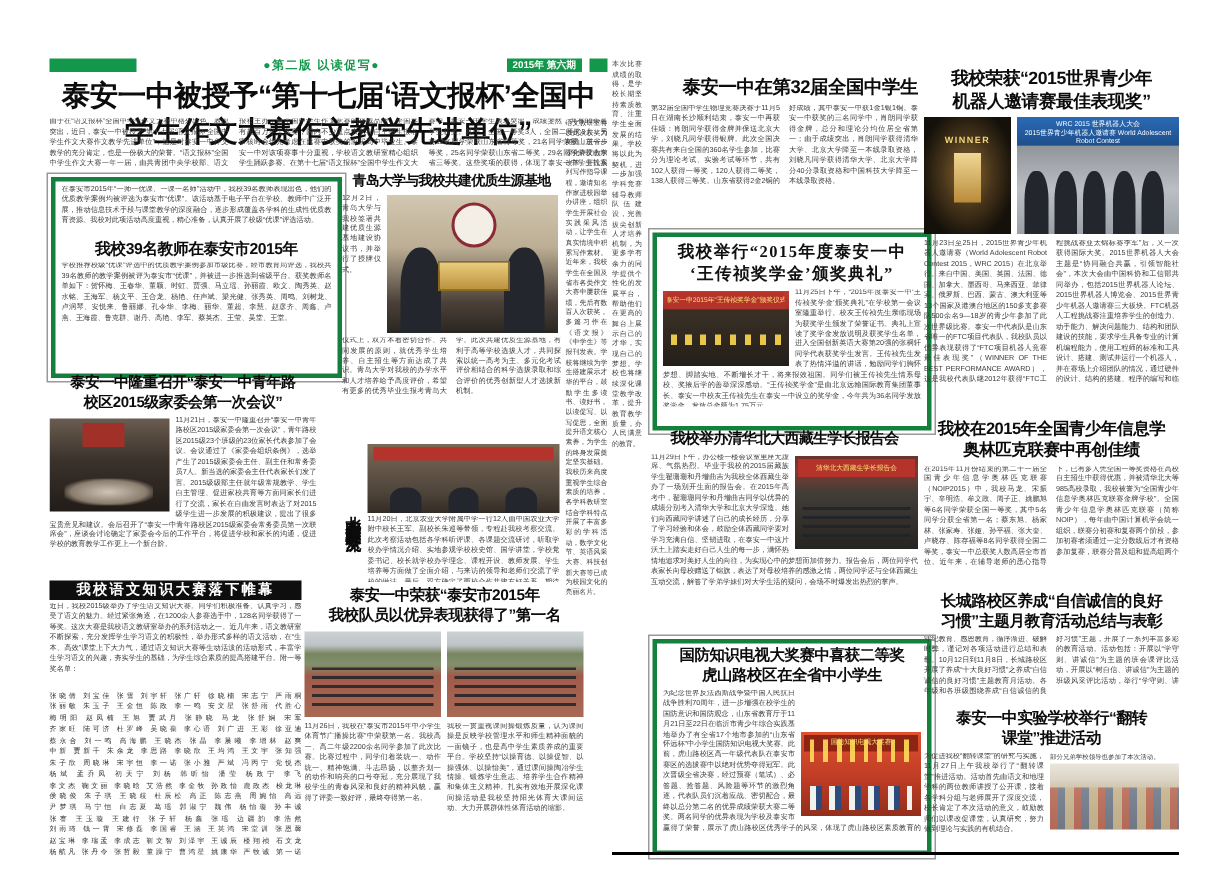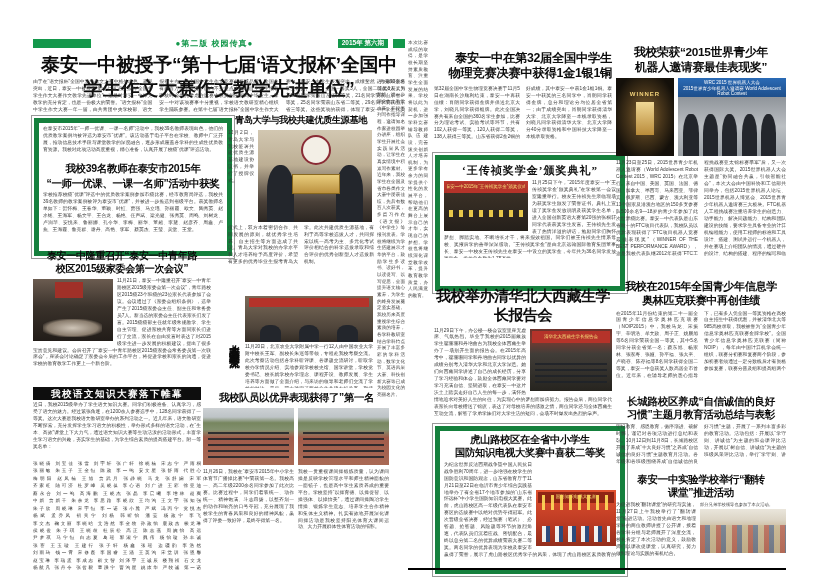--- a/index.html
+++ b/index.html
@@ -16,21 +16,21 @@
   .issue{background:#13984b;color:#fff;font-size:6.5px;font-weight:bold;padding:0 4px;height:9px;
          display:flex;align-items:center;white-space:nowrap;}
   .sp{flex:1;}
 
   
   .t{font-size:4.8px;line-height:1.45;text-align:justify;color:#3a3a3a;overflow:hidden;}
   .c2{column-count:2;column-gap:6px;}
   .c3{column-count:3;column-gap:7px;}
   .h{font-weight:bold;color:#0c0c0c;text-align:center;line-height:1.25;letter-spacing:-0.3px;}
   .abs{position:absolute;}
-  .box{border:5px solid #15803d;outline:1px solid #999;outline-offset:2px;background:#fff;}
+  .box{border:3px solid #15803d;outline:1px solid #999;outline-offset:2px;background:#fff;}
 
   
   .ph{position:relative;overflow:hidden;background:#777;flex:none;}
   .ph .ban-red{position:absolute;top:4%;left:3%;right:3%;height:20%;background:#b5332a;
                color:#f7e27a;font-size:4.5px;line-height:1.1;display:flex;align-items:center;
                justify-content:center;white-space:nowrap;overflow:hidden;}
   .fig{position:absolute;bottom:0;height:62%;background:#23262c;border-radius:45% 45% 0 0;}
   .troops{position:absolute;left:6%;right:6%;top:42%;bottom:10%;
           background:repeating-linear-gradient(180deg,rgba(30,34,40,.85) 0 2px,rgba(0,0,0,0) 2px 6px);}
 
@@ -89,21 +89,21 @@
 
   
   #r-head{left:24px;}
   #r-phys{top:13px;left:26px;width:178px;}
   #r-phys .h2{font-size:12.3px;text-align:right;}
   #r-phys .bd{height:68px;margin-top:4px;}
   #r-schol{top:117px;left:27px;width:172px;height:120px;padding:3px 4px;}
   .hserif{font-family:"Liberation Serif","DejaVu Serif",serif;font-weight:bold;text-align:center;
           font-size:11px;line-height:1.35;color:#111;letter-spacing:1px;}
   #r-tibet{top:249px;left:26px;width:178px;height:134px;}
-  #r-tibet .h2{font-size:15px;letter-spacing:-0.5px;}
+  #r-tibet .h2{font-size:10px;letter-spacing:-0.5px;}
   #r-def{top:388px;left:27px;width:172px;height:132px;padding:3px 4px;}
   #r-def .h2{font-size:10.3px;}
   #r-rule{top:530px;left:0;width:378px;height:2px;background:#000;}
   #r-robot{top:7px;left:208px;width:170px;}
   #r-robot .h2{font-size:11.8px;}
   #r-noip{top:242px;left:208px;width:170px;}
   #r-noip .h2{font-size:11px;}
   #r-cc{top:357px;left:208px;width:170px;}
   #r-cc .h2{font-size:10.5px;}
   #r-flip{top:435px;left:208px;width:170px;}
@@ -114,33 +114,32 @@
 </head>
 <body>
 
 <div class="sheet">
 
   <div class="page" id="pageL">
 
     <div class="phead">
       <div class="gbar" style="width:58px"></div>
       <div class="sp"></div>
-      <div class="ed">●第二版 校园传真●</div>
+      <div class="ed">●第二版 以读促写●</div>
       <div class="sp"></div>
       <div class="issue">2015年 第六期</div>
       <div class="gbar" style="width:12px"></div>
     </div>
 
     <div class="abs h" id="l-lead-h">泰安一中被授予“第十七届‘语文报杯’全国中学生作文大赛作文教学先进单位”</div>
     <div class="abs t c3" id="l-lead-b">由于在“语文报杯”全国中学生作文大赛中格外出色、表现突出，近日，泰安一中被授予“第十七届‘语文报杯’全国中学生作文大赛作文教学先进单位”，这是对泰安一中作文教学的充分肯定，也是一份极大的荣誉。“语文报杯”全国中学生作文大赛一年一届，由共青团中央学校部、语文报社主办，是全国中学生作文竞赛的权威品牌，全国共有超百万学生参赛，国内不少重点大学在自主招生报名审核时会优先考虑在比赛中获奖的应届高中毕业生。泰安一中对该项赛事十分重视，学校语文教研室精心组织学生踊跃参赛。在第十七届“语文报杯”全国中学生作文大赛中，泰安一中学生表现突出，成绩斐然，共有90余名学生获奖。其中，全国一等奖3人，全国二等奖3人，另有12名同学荣获山东省特等奖，21名同学荣获山东省一等奖，25名同学荣获山东省二等奖，29名同学荣获山东省三等奖。这些奖项的获得，体现了泰安一中学生扎实的写作能力与丰厚的语言素养，也极大地激发了学生参与社会实践、提高写作能力的热情。</div>
 
     <div class="abs box" id="l-box1">
       <div class="t" style="height:34px">在泰安市2015年“一师一优课、一课一名师”活动中，我校39名教师表现出色，他们的优质教学案例均被评选为泰安市“优课”。该活动基于电子平台在学校、教师中广泛开展，推动信息技术手段与课堂教学的深度融合，逐步形成覆盖各学科的生成性优质教育资源。我校对此项活动高度重视，精心准备，认真开展了校级“优课”评选活动。</div>
       <div class="h h2">我校39名教师在泰安市2015年</div>
-      <div class="h h2">“一师一优课、一课一名师”活动中获奖</div>
       <div class="t" style="height:50px;margin-top:2px">学校推荐校级“优课”评选中的优质教学案例参加市级比赛，经市教育局评选，我校共39名教师的教学案例被评为泰安市“优课”，并被进一步推选到省级平台。获奖教师名单如下：贺怀梅、王春华、董颖、时虹、贾强、马立瑶、孙丽霞、欧文、陶秀英、赵水铭、王海军、杨文平、王合龙、杨艳、任声斌、梁光健、张秀英、周鸣、刘树龙、卢润琴、安悦来、鲁丽娜、孔令华、李梅、丽华、董超、李慧、赵彦齐、周鑫、卢燕、王海霞、鲁克群、谢丹、高艳、李军、蔡英杰、王莹、吴堂、王堂。</div>
     </div>
 
     <div class="abs" id="l-art2">
       <div class="h h2">泰安一中隆重召开“泰安一中青年路</div>
       <div class="h h2">校区2015级家委会第一次会议”</div>
       <div class="t" style="height:104px;margin-top:3px">
         <span class="ph" id="ph-parents" style="float:left;width:80px;height:62px;margin:1px 4px 1px 0;display:block">
           <span class="flag"></span>
           <span class="tbl"></span>
@@ -192,20 +191,21 @@
           <div class="ban-red"></div>
           <div class="fig" style="left:12%;width:16%;height:38%"></div>
           <div class="fig" style="left:42%;width:16%;height:38%"></div>
           <div class="fig" style="left:72%;width:16%;height:38%"></div>
         </div>
         <div class="t" style="height:44px;margin-top:2px">11月20日，北京农业大学附属中学一行12人由中国农业大学附中校长王军、副校长朱巡等带领，专程赴我校考察交流。此次考察活动包括各学科听评课、各课题交流研讨，听取学校办学情况介绍、实地参观学校校史馆、国学讲堂，学校党委书记、校长就学校办学理念、课程开设、教师发展、学生培养等方面做了全面介绍，与来访的领导和老师们交流了学校的做法。最后，双方确定了两校合作共建友好关系，期待更广泛深层次的交流合作。</div>
       </div>
     </div>
 
     <div class="abs" id="l-sport">
+      <div class="h h2">泰安一中荣获“泰安市2015年</div>
       <div class="h h2">我校队员以优异表现获得了”第一名</div>
       <div class="prow" style="margin-top:3px">
         <div class="ph ph-sport" style="width:91px;height:57px">
           <div class="troops"></div>
         </div>
         <div class="ph ph-sport" style="width:91px;height:57px">
           <div class="troops"></div>
         </div>
       </div>
       <div class="prow" style="margin-top:4px">
@@ -217,25 +217,25 @@
     <div class="abs t" id="l-strip">语文教研室将以此次获奖为契机，进一步深化作文教学改革，开设系列写作指导课程，邀请知名作家进校园举办讲座，组织学生开展社会实践采风活动，让学生在真实情境中积累写作素材。近年来，我校学生在全国及省市各类作文大赛中屡获佳绩，先后有数百人次获奖，多篇习作在《语文报》《中学生》等报刊发表。学校将继续为学生搭建展示才华的平台，鼓励学生多读书、读好书，以读促写、以写促思，全面提升语文核心素养，为学生的终身发展奠定坚实基础。我校历来高度重视学生综合素质的培养，各学科教研室结合学科特点开展了丰富多彩的学科活动，数学文化节、英语风采大赛、科技创新大赛等已成为校园文化的亮丽名片。</div>
   </div>
 
   <div class="page" id="pageR">
 
 
     <div class="abs t" id="r-strip">本次比赛成绩的取得，是学校长期坚持素质教育、注重学生全面发展的结果。学校将以此为契机，进一步加强学科竞赛辅导教师队伍建设，完善拔尖创新人才培养机制，为更多学有余力的同学提供个性化的发展平台，帮助他们在更高的舞台上展示自己的才华，实现自己的梦想。学校也将继续深化课堂教学改革，提升教育教学质量，办人民满意的教育。</div>
 
     <div class="abs" id="r-phys">
       <div class="h h2">泰安一中在第32届全国中学生</div>
-      <div class="h h2">物理竞赛决赛中获得1金1银1铜</div>
       <div class="t c2 bd">第32届全国中学生物理竞赛决赛于11月5日在湖南长沙顺利结束，泰安一中再获佳绩：肖朗同学获得金牌并保送北京大学，刘晓凡同学获得银牌。此次全国决赛共有来自全国的360名学生参加，比赛分为理论考试、实验考试等环节，共有102人获得一等奖，120人获得二等奖，138人获得三等奖。山东省获得2金2铜的好成绩，其中泰安一中获1金1银1铜。泰安一中获奖的三名同学中，肖朗同学获得金牌，总分和理论分均位居全省第一；由于成绩突出，肖朗同学获得清华大学、北京大学降至一本线录取资格，刘晓凡同学获得清华大学、北京大学降分40分录取资格和中国科技大学降至一本线录取资格。</div>
     </div>
 
     <div class="abs box" id="r-schol">
+      <div class="hserif">我校举行“2015年度泰安一中</div>
       <div class="hserif">‘王传祯奖学金’颁奖典礼”</div>
       <div class="t" style="height:78px;margin-top:2px">
         <span class="ph" id="ph-schol" style="float:left;width:84px;height:50px;margin:1px 4px 1px 0;display:block">
           <span class="ban-red" style="top:2%;height:22%">泰安一中2015年“王传祯奖学金”颁奖仪式</span>
           <span class="certs"></span>
         </span>
         <span>11月25日下午，“2015年度泰安一中‘王传祯奖学金’颁奖典礼”在学校第一会议室隆重举行。校友王传祯先生亲临现场为获奖学生颁发了荣誉证书。典礼上宣读了奖学金发放说明及获奖学生名单，进入全国创新英语大赛第20强的张桐轩同学代表获奖学生发言。王传祯先生发表了热情洋溢的讲话，勉励同学们胸怀梦想、脚踏实地、不断增长才干，将来报效祖国。同学们被王传祯先生情系母校、奖掖后学的善举深深感动。“王传祯奖学金”是由北京远翰国际教育集团董事长、泰安一中校友王传祯先生在泰安一中设立的奖学金，今年共为36名同学发放奖学金，发放总金额为1.75万元。</span>
       </div>
     </div>
 
@@ -244,22 +244,22 @@
       <div class="t" style="height:116px;margin-top:3px">
         <span class="ph" id="ph-tibet" style="float:right;width:82px;height:62px;margin:1px 0 1px 4px;display:block">
           <span class="ban-red">清华北大西藏生学长报告会</span>
           <span class="troops" style="top:55%"></span>
         </span>
         <span>11月29日下午，办公楼一楼会议室里座无虚席、气氛热烈。毕业于我校的2015届藏族学生翟珊珊和丹增曲吉为我校全体西藏生举办了一场别开生面的报告会。在2015年高考中，翟珊珊同学和丹增曲吉同学以优异的成绩分别考入清华大学和北京大学深造。她们向西藏同学讲述了自己的成长经历，分享了学习经验和体会，鼓励全体西藏同学要对学习充满自信、坚韧进取，在泰安一中这片沃土上踏实走好自己人生的每一步，满怀热情地追求对美好人生的向往，为实现心中的梦想而加倍努力。报告会后，两位同学代表家长向母校赠送了锦旗，表达了对母校培养的感激之情，两位同学还与全体西藏生互动交流，解答了学弟学妹们对大学生活的疑问，会场不时爆发出热烈的掌声。</span>
       </div>
     </div>
 
     <div class="abs box" id="r-def">
+      <div class="h h2">国防知识电视大奖赛中喜获二等奖</div>
       <div class="h h2">虎山路校区在全省中小学生</div>
-      <div class="h h2">国防知识电视大奖赛中喜获二等奖</div>
       <div class="t" style="height:96px;margin-top:2px">
         <span class="ph" id="ph-def" style="float:right;width:80px;height:56px;margin:28px 0 1px 4px;display:block">
           <span class="ban-red" style="background:#8f2414">国防知识电视大奖赛</span>
           <span class="glow"></span>
           <span class="crew"></span>
         </span>
         <span>为纪念世界反法西斯战争暨中国人民抗日战争胜利70周年，进一步增强在校学生的国防意识和国防观念，山东省教育厅于11月21日至22日在临沂市青少年综合实践基地举办了有全省17个地市参加的“山东省怀远杯”中小学生国防知识电视大奖赛。此前，虎山路校区高一年级代表队在泰安市赛区的选拔赛中以绝对优势夺得冠军。此次晋级全省决赛，经过预赛（笔试）、必答题、抢答题、风险题等环节的激烈角逐，代表队员们沉着应战、密切配合，最终以总分第二名的优异成绩荣获大赛二等奖。两名同学的优异表现为学校及泰安市赢得了荣誉，展示了虎山路校区优秀学子的风采，体现了虎山路校区素质教育的优异成果。</span>
       </div>
     </div>
 

